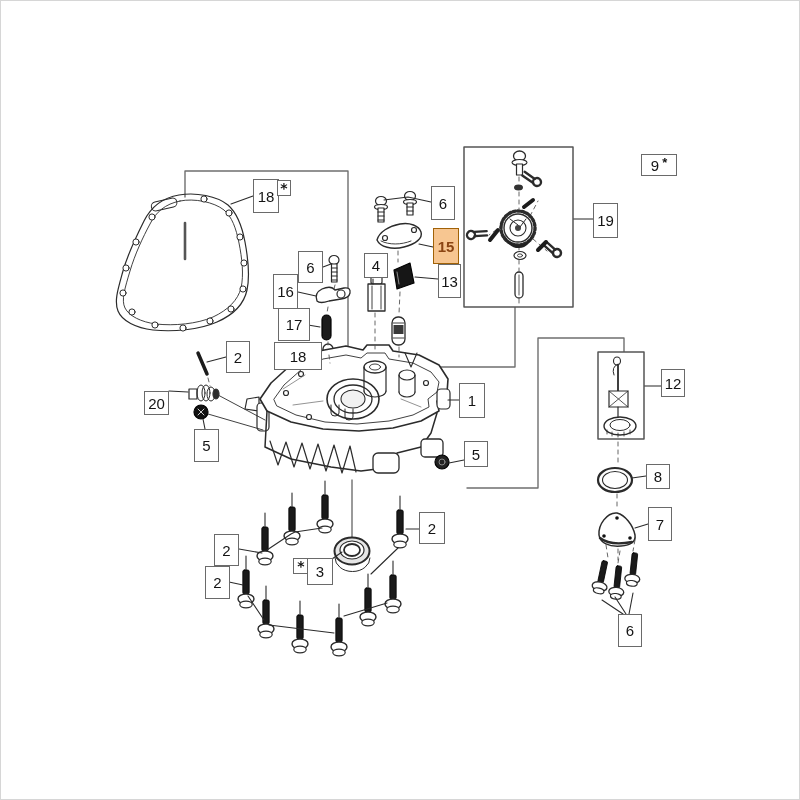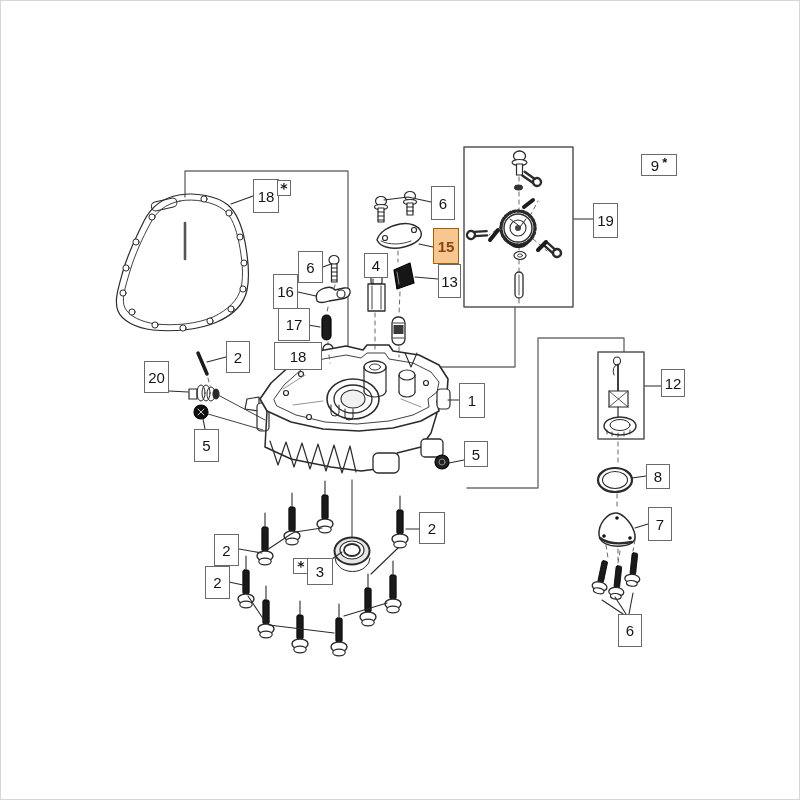--- a/index.html
+++ b/index.html
@@ -340,21 +340,21 @@
 <div class="callout" style="left:430px;top:185px;width:24px;height:34px">6</div>
 <div class="callout hl" style="left:432px;top:227px;width:26px;height:36px">15</div>
 <div class="callout" style="left:437px;top:263px;width:23px;height:34px">13</div>
 <div class="callout" style="left:363px;top:252px;width:24px;height:25px">4</div>
 
 <div class="callout" style="left:297px;top:250px;width:25px;height:32px">6</div>
 <div class="callout" style="left:272px;top:273px;width:25px;height:35px">16</div>
 <div class="callout" style="left:277px;top:307px;width:32px;height:33px">17</div>
 <div class="callout" style="left:273px;top:341px;width:48px;height:28px">18</div>
 <div class="callout" style="left:225px;top:340px;width:24px;height:32px">2</div>
-<div class="callout" style="left:143px;top:360px;width:25px;height:32px">20</div>
+<div class="callout" style="left:143px;top:390px;width:25px;height:24px">20</div>
 <div class="callout" style="left:193px;top:428px;width:25px;height:33px">5</div>
 
 <div class="callout" style="left:458px;top:382px;width:26px;height:35px">1</div>
 <div class="callout" style="left:463px;top:440px;width:24px;height:26px">5</div>
 
 <div class="callout" style="left:592px;top:202px;width:25px;height:35px">19</div>
 <div class="callout" style="left:640px;top:153px;width:36px;height:22px">
       <span>9</span>
       <span class="inline-star">*</span>
     </div>

